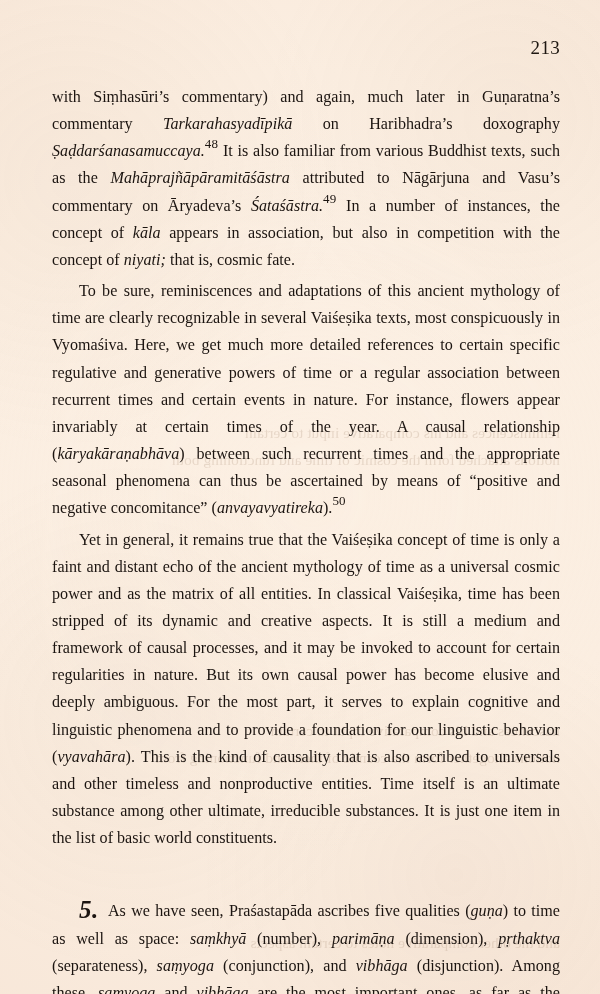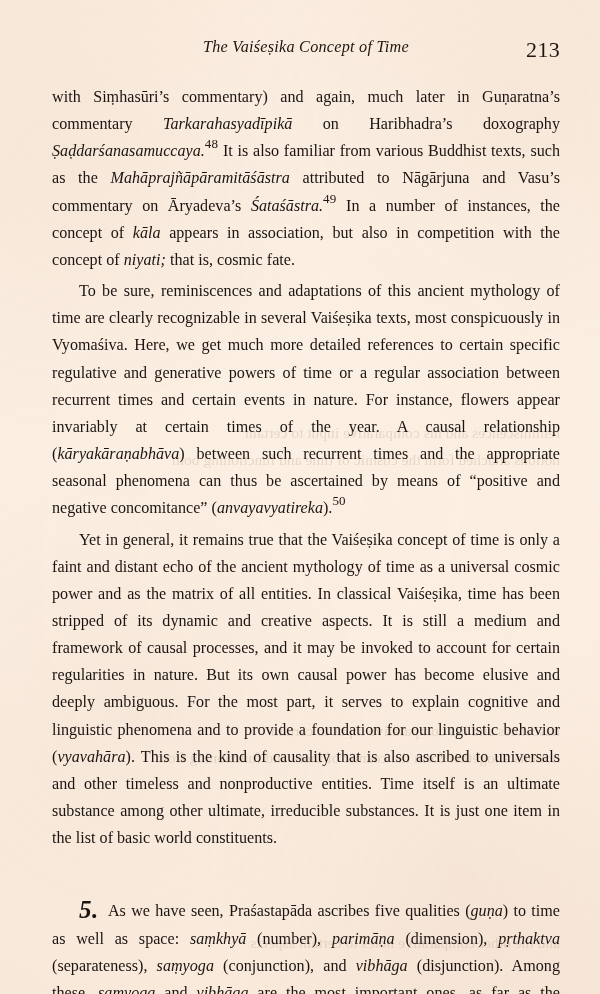--- a/index.html
+++ b/index.html
@@ -77,21 +77,21 @@
     text-align: center;
     font-style: italic;
     font-size: 16.2px;
     letter-spacing: 0.25px;
     color: #1e1711;
   }
   .folio {
     position: absolute;
     right: 0;
     top: -1px;
-    font-size: 22px;
+    font-size: 19px;
     color: #1e1711;
     letter-spacing: 0.3px;
   }
 
   
   .textblock {
     position: absolute;
     top: 83px;
     left: 52px;
     width: 508px;
@@ -143,21 +143,20 @@
 
   <div class="bleed bleed-a">reminiscences and his comparative input to certain
 notions attached form the cosmic of time and functioning both</div>
   <div class="bleed bleed-b">nascences and his comparative input to certain
 notions altogether form the cosmic of there and functioning from</div>
   <div class="bleed bleed-c">and the other comparative notes to certain aspects</div>
 
   <div class="content">
 
     <div class="running-head">
-      <div class="running-title">The Vaiśeṣika Concept of Time</div>
       <div class="folio">213</div>
     </div>
 
     <div class="textblock">
 
       <p class="body"><span>with Siṃhasūri’s commentary) and again, much later in Guṇaratna’s commentary </span><i>Tarkarahasyadīpikā</i><span> on Haribhadra’s doxography </span><i>Ṣaḍdarśanasamuccaya.</i><sup class="fn">48</sup><span> It is also familiar from various Buddhist texts, such as the </span><i>Mahāprajñāpāramitāśāstra</i><span> attributed to Nāgārjuna and Vasu’s commentary on Āryadeva’s </span><i>Śataśāstra.</i><sup class="fn">49</sup><span> In a number of instances, the concept of </span><i>kāla</i><span> appears in association, but also in competition with the concept of </span><i>niyati;</i><span> that is, cosmic fate.</span></p>
 
       <p class="body indent"><span>To be sure, reminiscences and adaptations of this ancient mythology of time are clearly recognizable in several Vaiśeṣika texts, most conspicuously in Vyomaśiva. Here, we get much more detailed references to certain specific regulative and generative powers of time or a regular association between recurrent times and certain events in nature. For instance, flowers appear invariably at certain times of the year. A causal relationship (</span><i>kāryakāraṇabhāva</i><span>) between such recurrent times and the appropriate seasonal phenomena can thus be ascertained by means of “positive and negative concomitance” (</span><i>anvayavyatireka</i><span>).</span><sup class="fn">50</sup></p>
 
       <p class="body indent"><span>Yet in general, it remains true that the Vaiśeṣika concept of time is only a faint and distant echo of the ancient mythology of time as a universal cosmic power and as the matrix of all entities. In classical Vaiśeṣika, time has been stripped of its dynamic and creative aspects. It is still a medium and framework of causal processes, and it may be invoked to account for certain regularities in nature. But its own causal power has become elusive and deeply ambiguous. For the most part, it serves to explain cognitive and linguistic phenomena and to provide a foundation for our linguistic behavior (</span><i>vyavahāra</i><span>). This is the kind of causality that is also ascribed to universals and other timeless and nonproductive entities. Time itself is an ultimate substance among other ultimate, irreducible substances. It is just one item in the list of basic world constituents.</span></p>

